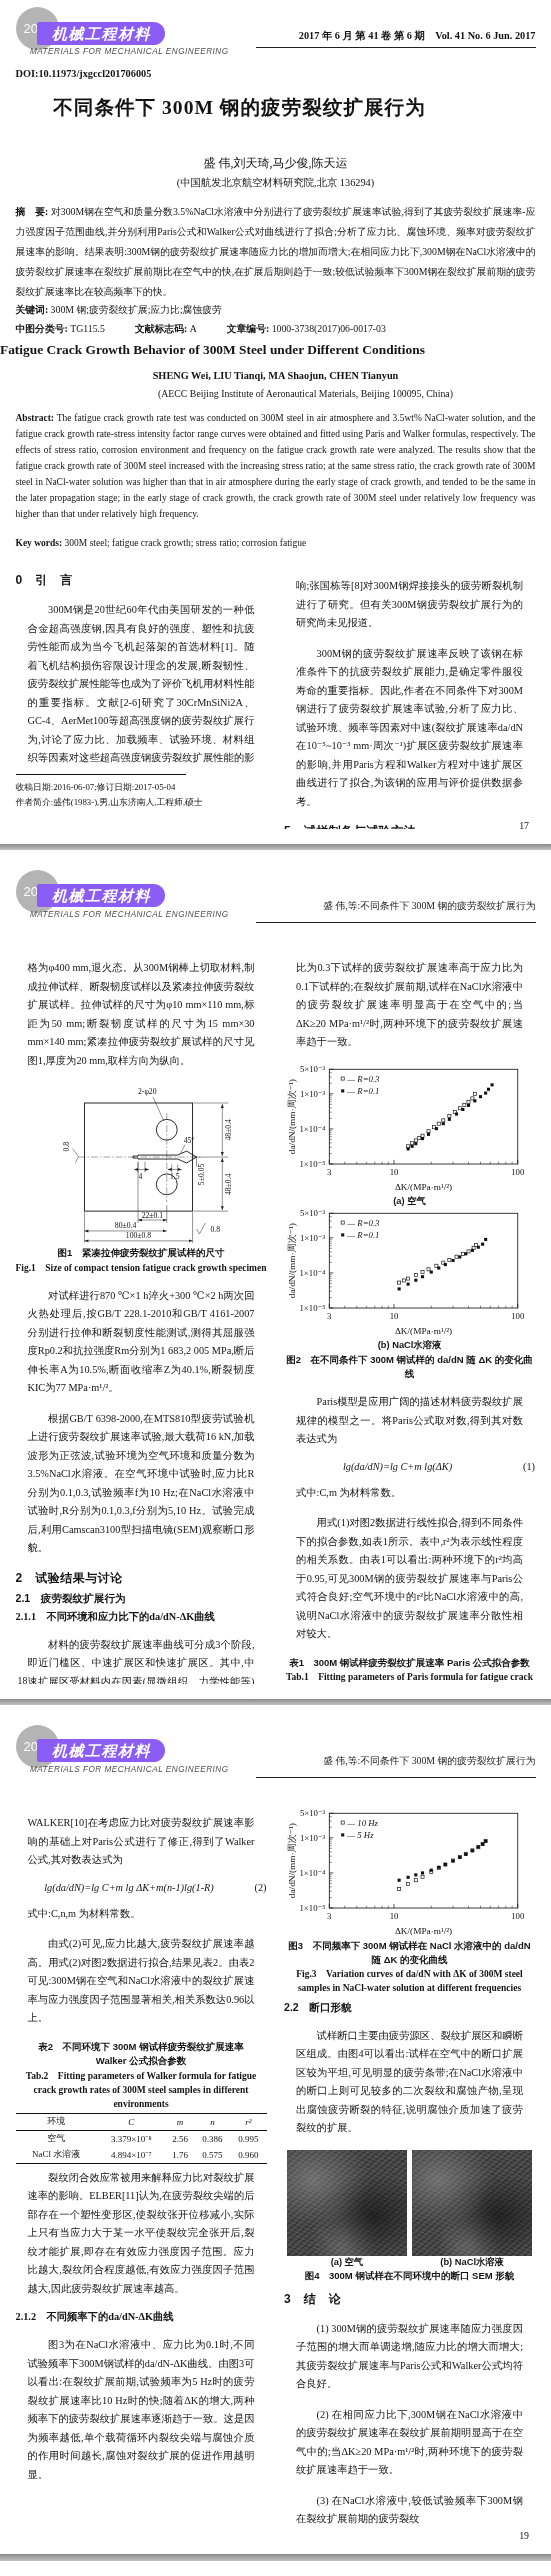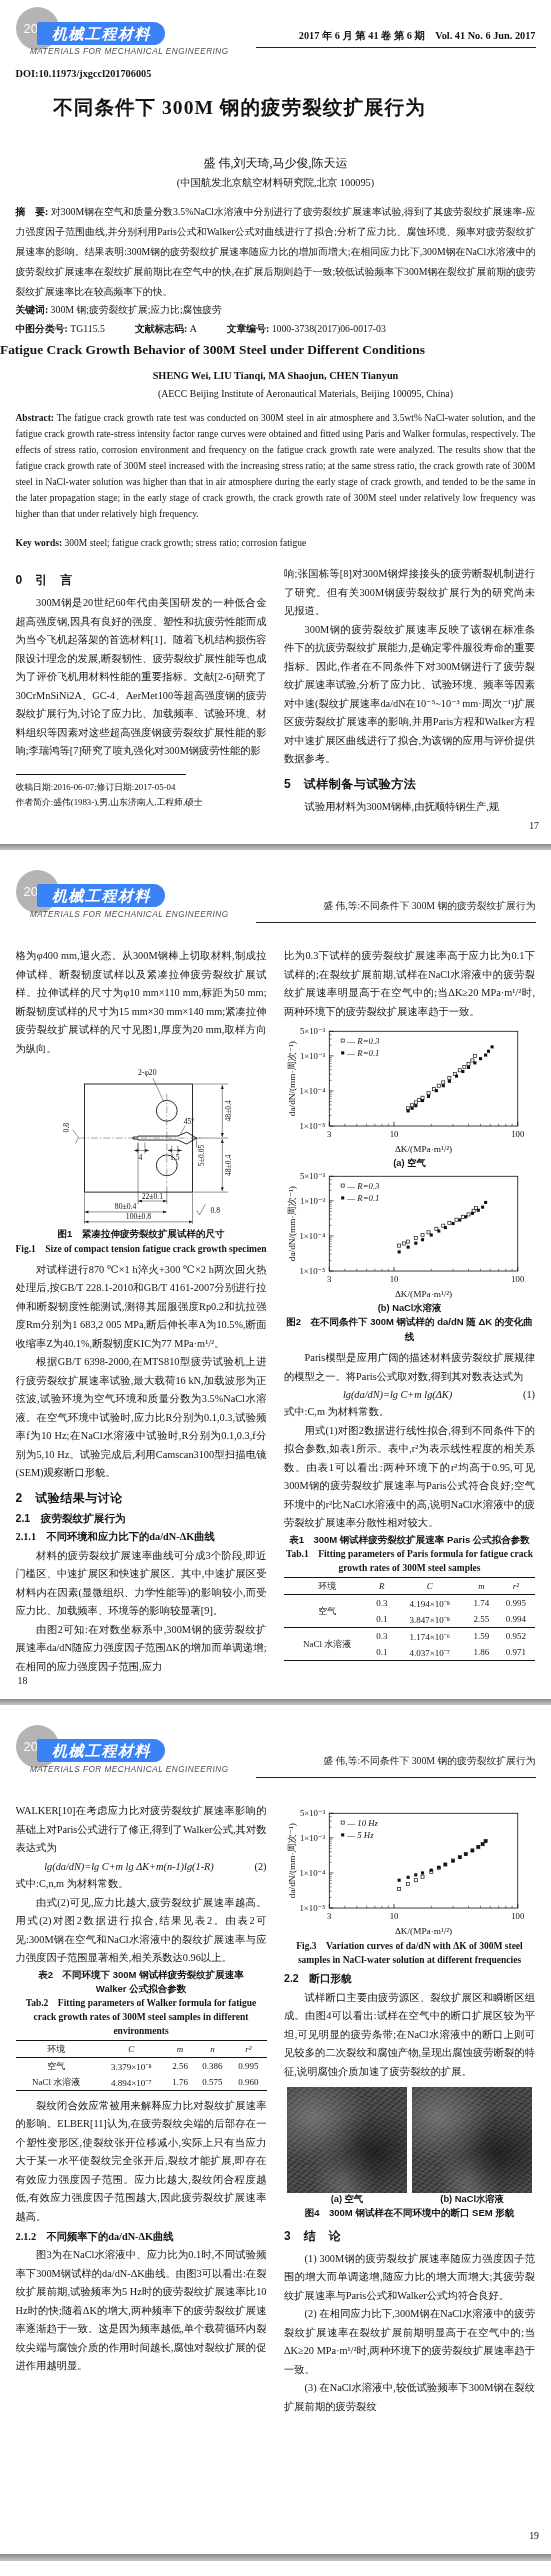--- a/index.html
+++ b/index.html
@@ -3,21 +3,21 @@
 <meta charset="utf-8">
 <style>
   html,body{margin:0;padding:0;background:#ffffff;}
   body{width:551px;font-family:"Liberation Serif","DejaVu Serif",serif;color:#141414;}
   .page{position:relative;width:551px;background:#fff;overflow:hidden;}
   .page-sep{height:6.2px;background:linear-gradient(#898989,#c4c4c4);}
   
   .logo{position:absolute;left:13.4px;top:6.2px;width:175px;height:52px;}
   .logo-year{position:absolute;left:3.1px;top:1px;width:43px;height:43px;border-radius:50%;background:#b4b4b4;color:#fdfdfd;
     font-family:"Liberation Sans","DejaVu Sans",sans-serif;font-size:13px;display:flex;align-items:center;justify-content:center;}
-  .logo-band{position:absolute;left:24px;top:15.5px;width:128px;height:23px;background:#3b82f6;border-radius:2.1px 12.4px 12.4px 2.1px;
+  .logo-band{position:absolute;left:24px;top:15.5px;width:128px;height:23px;background:#8b5cf6;border-radius:2.1px 12.4px 12.4px 2.1px;
     color:#fff;font-family:"Liberation Sans","DejaVu Sans",sans-serif;font-style:italic;font-weight:bold;font-size:15px;
     line-height:23px;text-align:center;letter-spacing:1.5px;}
   .logo-en{position:absolute;left:16.5px;top:41px;white-space:nowrap;font-family:"Liberation Sans","DejaVu Sans",sans-serif;
     font-style:italic;color:#4c4c4c;font-size:8.2px;letter-spacing:0.5px;}
   .issue-line{position:absolute;right:15.5px;top:29px;font-weight:bold;font-size:10.3px;}
   .run-head{position:absolute;right:15.5px;top:38px;font-size:9.8px;color:#222;}
   .head-rule{position:absolute;left:256px;right:15.5px;border-top:1.3px solid #222;}
   .doi{position:absolute;left:15.5px;top:68px;font-weight:bold;font-size:10.3px;}
   
   .title-zh{position:absolute;left:0;width:479px;top:94px;margin:0;text-align:center;font-size:19.6px;font-weight:bold;letter-spacing:1px;}
@@ -27,32 +27,32 @@
   .kw-zh{position:absolute;left:15.5px;width:520px;top:304px;font-size:9.8px;}
   .clc-line{position:absolute;left:15.5px;width:520px;top:323px;font-size:9.8px;display:flex;gap:30px;}
   .title-en{position:absolute;left:0;width:551px;top:342px;margin:0;text-align:left;font-size:13.4px;font-weight:bold;}
   .authors-en{position:absolute;left:0;width:551px;top:370px;text-align:center;font-size:10.3px;font-weight:bold;}
   .affil-en{position:absolute;left:0;width:551px;top:388px;text-align:center;font-size:9.8px;padding-left:30px;}
   .abs-en{position:absolute;left:15.5px;width:520px;top:410px;font-size:9.5px;line-height:16px;text-align:justify;}
   .kw-en{position:absolute;left:15.5px;width:520px;top:538px;font-size:9.5px;}
   
   .col{position:absolute;width:251px;overflow:hidden;}
   .col-l{left:15.5px;} .col-r{left:284px;}
-  p.body{margin:0;font-size:10.3px;line-height:18.5px;text-align:justify;text-indent:2em;}
+  p.body{margin:12px;font-size:10.3px;line-height:18.5px;text-align:justify;text-indent:2em;}
   p.cont{text-indent:0;}
   .h1{margin:7.2px 0 5.2px 0;font-family:"Liberation Sans","DejaVu Sans",sans-serif;font-size:12px;font-weight:bold;letter-spacing:0.5px;}
   .h2{margin:5.2px 0 3.1px 0;font-family:"Liberation Sans","DejaVu Sans",sans-serif;font-size:10.6px;font-weight:bold;}
   .h3{margin:4.1px 0 2.1px 0;font-size:10.3px;font-weight:600;}
   .eq{display:flex;align-items:flex-start;margin:3.1px 0;font-size:10.3px;}
   .eq-body{flex:1;text-align:center;font-style:italic;}
   .eq-no{width:24px;text-align:right;}
   .footnote{position:absolute;left:15.5px;top:774px;width:227px;font-size:8.8px;line-height:15px;}
   .footnote .fn-rule{border-top:1px solid #111;width:170px;margin-bottom:5.2px;}
   .pagenum{position:absolute;bottom:13.4px;font-size:9.8px;}
-  .pn-r{right:12px;} .pn-l{left:17.5px;}
+  .pn-r{right:22px;} .pn-l{left:17.5px;}
   
   .figure{margin:5.2px 0;}
   .cap-zh{text-align:center;font-family:"Liberation Sans","DejaVu Sans",sans-serif;font-weight:bold;font-size:9.5px;line-height:14.4px;}
   .cap-en{text-align:center;font-weight:bold;font-size:9.5px;line-height:14px;}
   .sub-cap{text-align:center;font-family:"Liberation Sans","DejaVu Sans",sans-serif;font-weight:bold;font-size:9.3px;line-height:13.4px;}
   .chart{width:251px;}
   .chart text{font-family:"Liberation Serif","DejaVu Serif",serif;fill:#111;}
   .chart .tick{font-size:17px;}
   .chart .leg{font-size:17px;font-style:italic;}
   .chart .axl{font-size:18px;}
@@ -86,21 +86,21 @@
     <div class="logo-year">2017</div>
     <div class="logo-band">机械工程材料</div>
     <div class="logo-en">MATERIALS  FOR  MECHANICAL  ENGINEERING</div>
   </div>
   <div class="issue-line">2017 年 6 月 第 41 卷 第 6 期　Vol. 41 No. 6 Jun. 2017</div>
   <div class="head-rule" style="top:47px"></div>
   <div class="doi">DOI:10.11973/jxgccl201706005</div>
 
   <h1 class="title-zh">不同条件下 300M 钢的疲劳裂纹扩展行为</h1>
   <div class="authors-zh">盛 伟,刘天琦,马少俊,陈天运</div>
-  <div class="affil-zh">(中国航发北京航空材料研究院,北京 100095)</div>
+  <div class="affil-zh">(中国航发北京航空材料研究院,北京 136294)</div>
 
   <div class="abs-zh">
     <b>摘　要: </b><span>对300M钢在空气和质量分数3.5%NaCl水溶液中分别进行了疲劳裂纹扩展速率试验,得到了其疲劳裂纹扩展速率-应力强度因子范围曲线,并分别利用Paris公式和Walker公式对曲线进行了拟合;分析了应力比、腐蚀环境、频率对疲劳裂纹扩展速率的影响。结果表明:300M钢的疲劳裂纹扩展速率随应力比的增加而增大;在相同应力比下,300M钢在NaCl水溶液中的疲劳裂纹扩展速率在裂纹扩展前期比在空气中的快,在扩展后期则趋于一致;较低试验频率下300M钢在裂纹扩展前期的疲劳裂纹扩展速率比在较高频率下的快。</span>
   </div>
   <div class="kw-zh">
     <b>关键词: </b><span>300M 钢;疲劳裂纹扩展;应力比;腐蚀疲劳</span>
   </div>
   <div class="clc-line">
     <span><b>中图分类号: </b><span>TG115.5</span></span>
     <span><b>文献标志码: </b><span>A</span></span>
@@ -586,20 +586,21 @@
             <rect x="374.39133533638045" y="72.3522438735955" width="6" height="6" fill="#111"></rect>
             <rect x="382.7458618739016" y="66.95412931531709" width="6" height="6" fill="#111"></rect>
             <rect x="388.60024825376775" y="61.25844783604268" width="6" height="6" fill="#111"></rect>
             <rect x="111" y="25" width="6" height="6" fill="#fff" stroke="#111" stroke-width="1.3"></rect>
             <text x="123" y="34" class="leg">— 10 Hz</text>
             <rect x="111" y="49" width="6" height="6" fill="#111"></rect>
             <text x="123" y="58" class="leg">— 5 Hz</text>
             <text x="271" y="244" text-anchor="middle" class="axl">ΔK/(MPa·m¹/²)</text>
             <text text-anchor="middle" class="axl" transform="translate(22 102) rotate(-90)">da/dN/(mm·周次⁻¹)</text>
           </svg></div>
+      <div class="cap-zh">图3　不同频率下 300M 钢试样在 NaCl 水溶液中的 da/dN 随 ΔK 的变化曲线</div>
       <div class="cap-en">Fig.3　Variation curves of da/dN with ΔK of 300M steel samples in NaCl-water solution at different frequencies</div>
     </div>
     <h4 class="h2">2.2　断口形貌</h4>
     <p class="body">试样断口主要由疲劳源区、裂纹扩展区和瞬断区组成。由图4可以看出:试样在空气中的断口扩展区较为平坦,可见明显的疲劳条带;在NaCl水溶液中的断口上则可见较多的二次裂纹和腐蚀产物,呈现出腐蚀疲劳断裂的特征,说明腐蚀介质加速了疲劳裂纹的扩展。</p>
     <div class="figure">
       <div class="sem-row">
         <div class="sem"></div>
         <div class="sem"></div>
       </div>
       <div class="sem-row">

